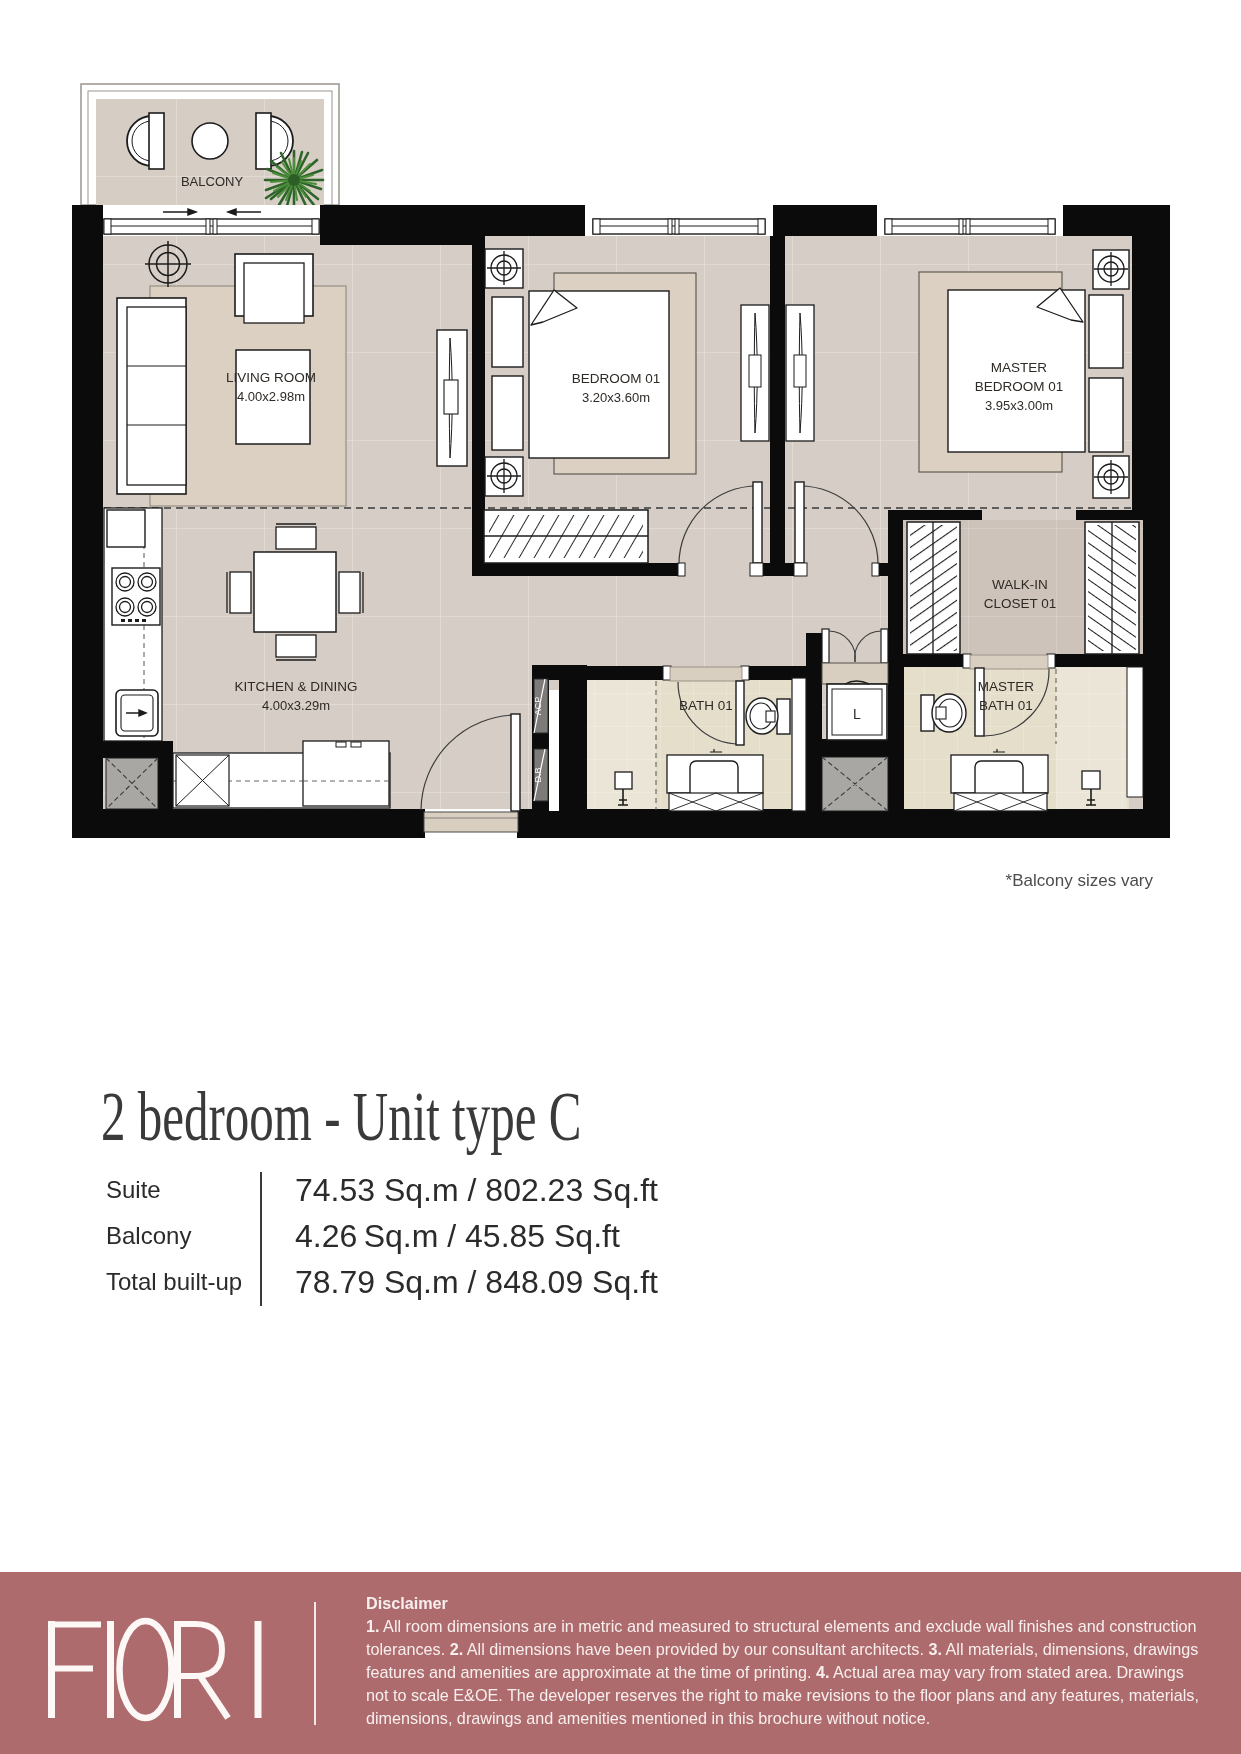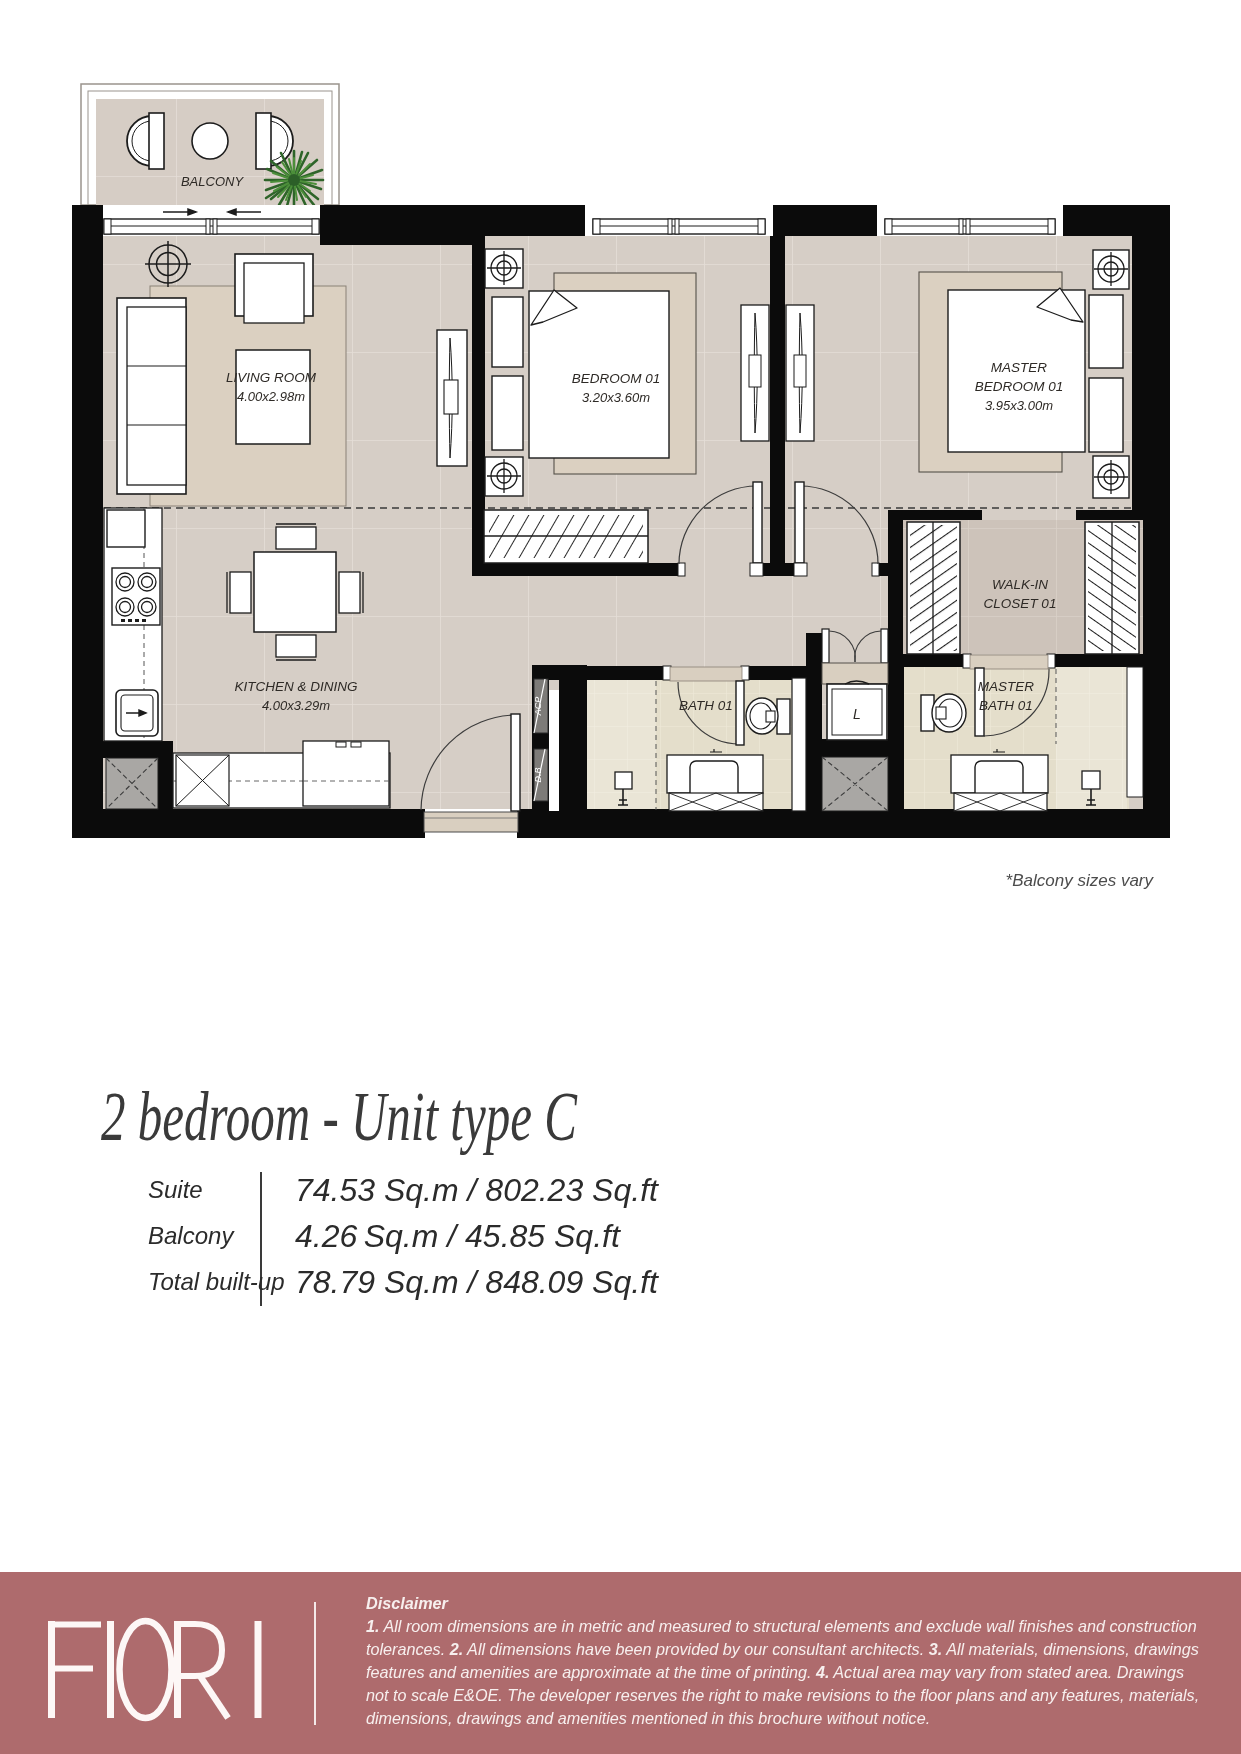--- a/index.html
+++ b/index.html
@@ -1,16 +1,16 @@
 <!DOCTYPE html>
 <html><head>
 <meta charset="utf-8">
 <style>
   html,body{margin:0;padding:0;background:#fff;}
-  #page{position:relative;width:1241px;height:1754px;background:#fff;overflow:hidden;font-family:"Liberation Sans",sans-serif;font-style:italic;}
+  #page{position:relative;width:1241px;height:1754px;background:#fff;overflow:hidden;font-family:"Liberation Sans",sans-serif;}
   .planlabel{font-family:"Liberation Sans",sans-serif;fill:#2e2a26;}
 </style>
 </head>
 <body>
 <div id="page">
 
 <svg width="1241" height="905" viewBox="0 0 1241 905" style="position:absolute;left:0;top:0;" shape-rendering="auto">
 <defs>
   <pattern id="tile" width="88" height="88" patternUnits="userSpaceOnUse">
     <rect width="88" height="88" fill="none"></rect>
@@ -555,21 +555,21 @@
 <path d="M1091 789 V805 M1086 805 h10 M1087 800 h8" stroke="#1c1c1c" stroke-width="1.6" fill="none"></path>
 </g>
 
 <text x="1153" y="886" text-anchor="end" font-size="17" fill="#4c4c4c" style="font-family:'Liberation Sans',sans-serif;">*Balcony sizes vary</text>
 </svg>
 
 <div style="position:absolute;left:101px;top:1077px;font-family:'Liberation Serif',serif;font-size:70px;color:#3a3a3a;letter-spacing:0px;transform:scaleX(0.70);transform-origin:left top;white-space:nowrap;">2 bedroom - Unit type C</div>
 
 <div style="position:absolute;left:260px;top:1172px;width:1.5px;height:134px;background:#3a3a3a;"></div>
 
-<div style="position:absolute;left:106px;top:1167px;font-size:24px;color:#2b2b2b;line-height:46px;margin-left:42px;">Suite<br>Balcony<br>Total built-up</div>
+<div style="position:absolute;left:106px;top:1167px;font-size:24px;color:#2b2b2b;line-height:46px;">Suite<br>Balcony<br>Total built-up</div>
 
 <div style="position:absolute;left:295px;top:1167px;font-size:32px;color:#2b2b2b;line-height:46px;">74.53 Sq.m / 802.23 Sq.ft<br>4.26 Sq.m / 45.85 Sq.ft<br>78.79 Sq.m / 848.09 Sq.ft</div>
 
 <div style="position:absolute;left:0;top:1572px;width:1241px;height:182px;background:#ae6b6d;"></div>
 
 <svg width="290" height="130" viewBox="0 0 290 130" style="position:absolute;left:40px;top:1605px;">
 <g stroke="#fdf7f6" fill="none">
 <path d="M11.5 16 V113" stroke-width="7"></path>
 <path d="M8 19.5 H61" stroke-width="6"></path>
 <path d="M8 63.5 H53" stroke-width="6"></path>

